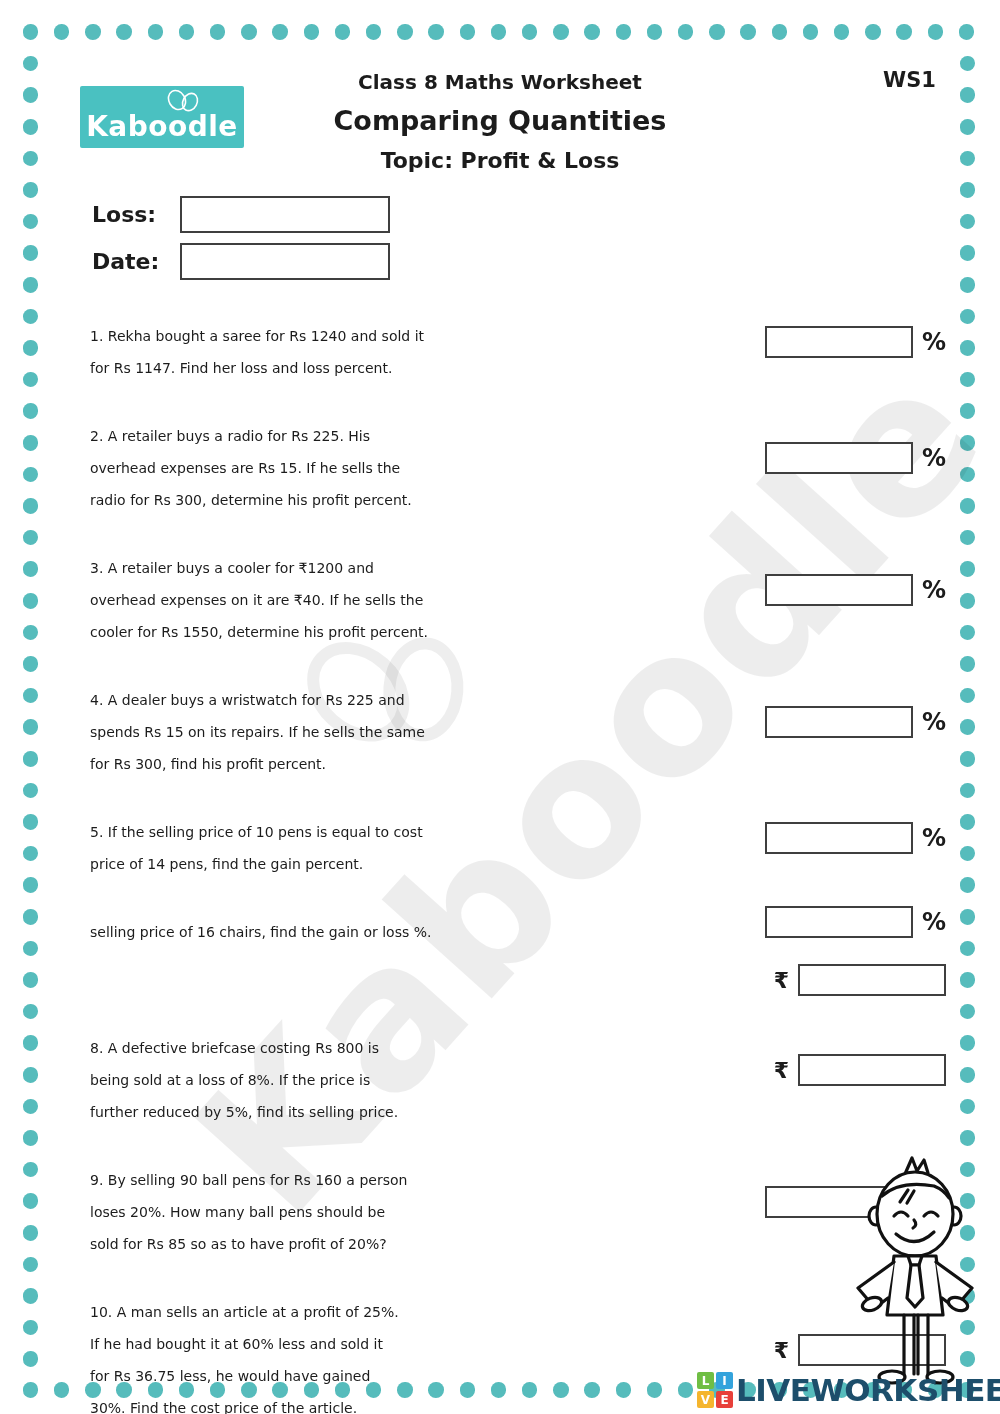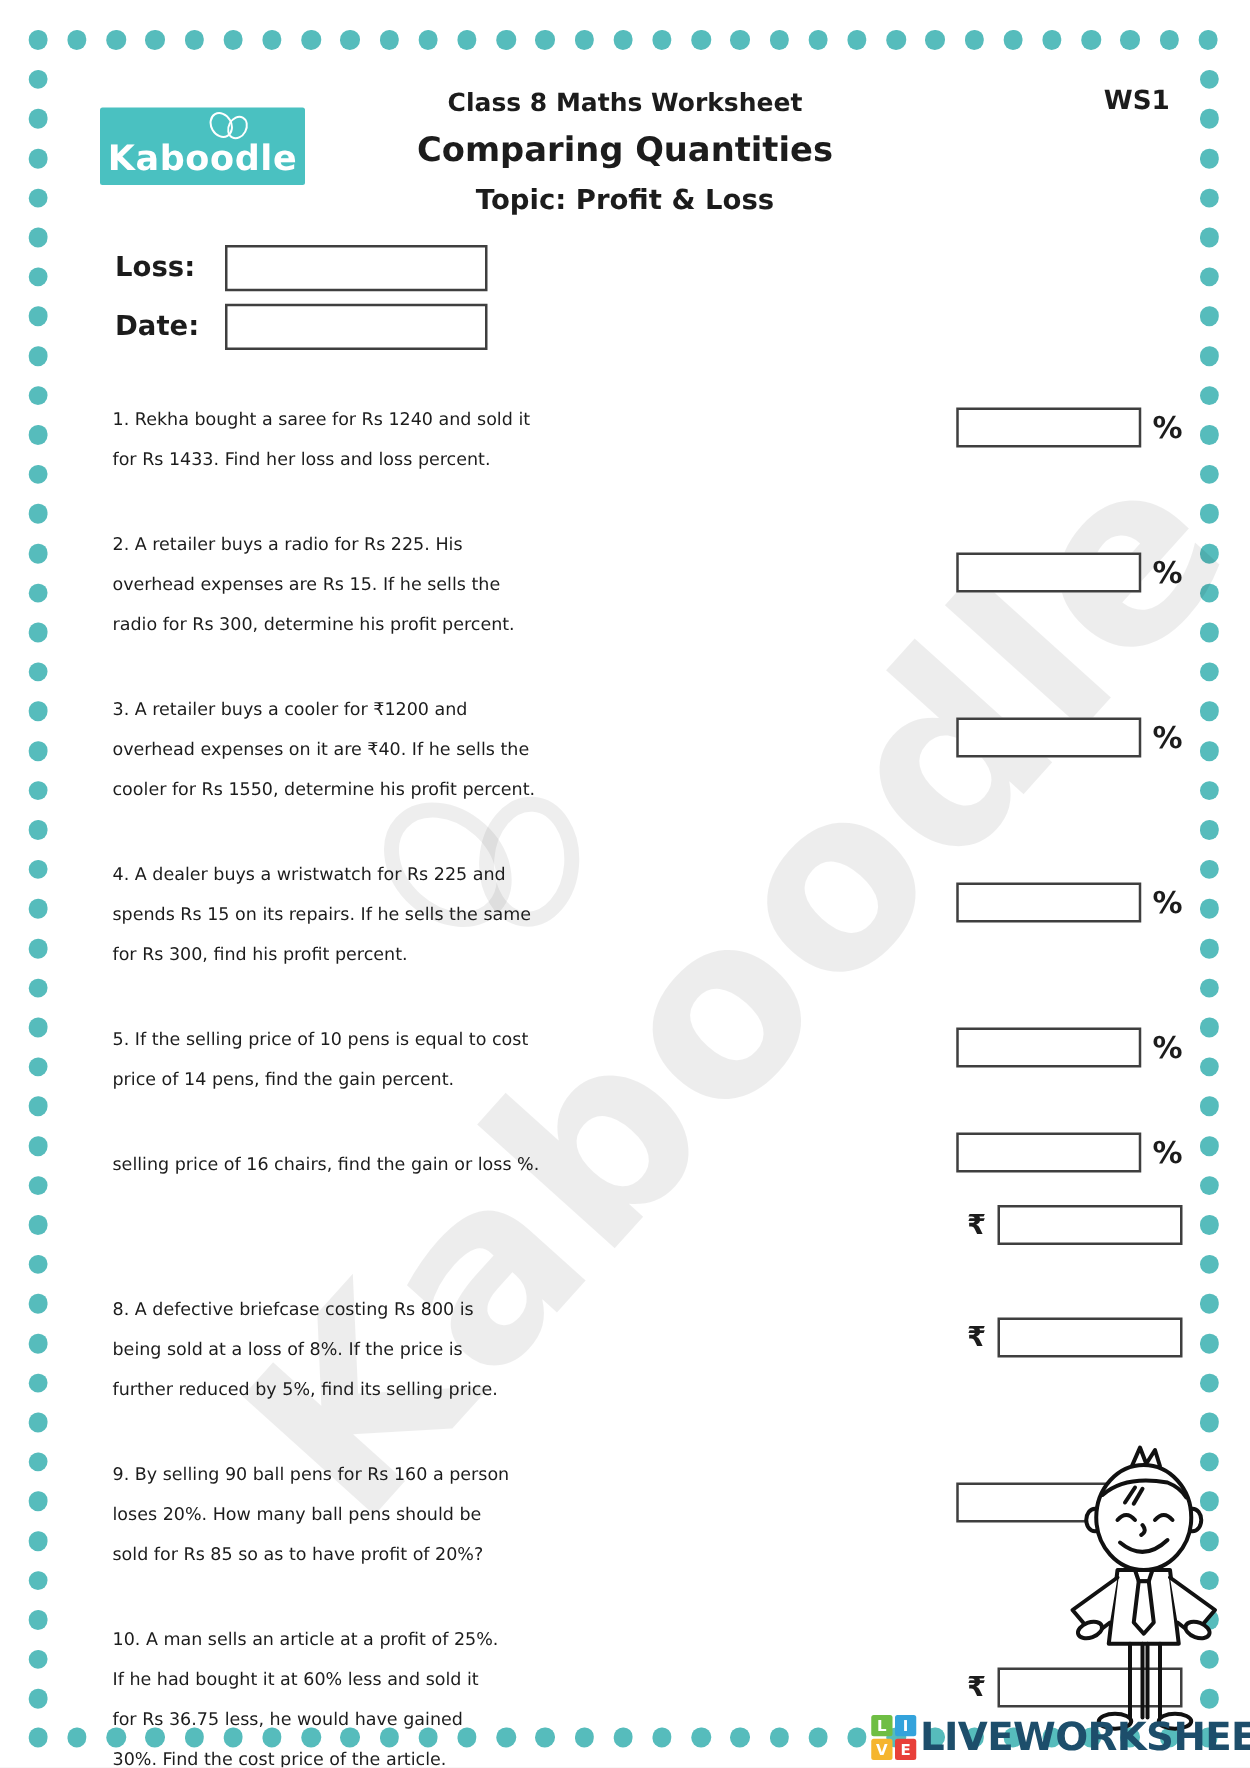--- a/index.html
+++ b/index.html
@@ -268,21 +268,21 @@
     <div class="field-row">
       <span class="field-label">Date:</span>
       <input class="field-box" value="" style="">
     </div>
   </div>
 
   <div class="questions" id="questions">
     <div class="q-row">
       <div class="q-text">
           <div class="q-line">1. Rekha bought a saree for Rs 1240 and sold it</div>
-          <div class="q-line">for Rs 1433. Find her loss and loss percent.</div>
+          <div class="q-line">for Rs 1147. Find her loss and loss percent.</div>
         </div>
       <div class="q-answer">
 
         <input class="answer-box" style="">
         <span class="suffix">%</span>
       </div>
     </div>
 
     <div class="q-row">
       <div class="q-text">

